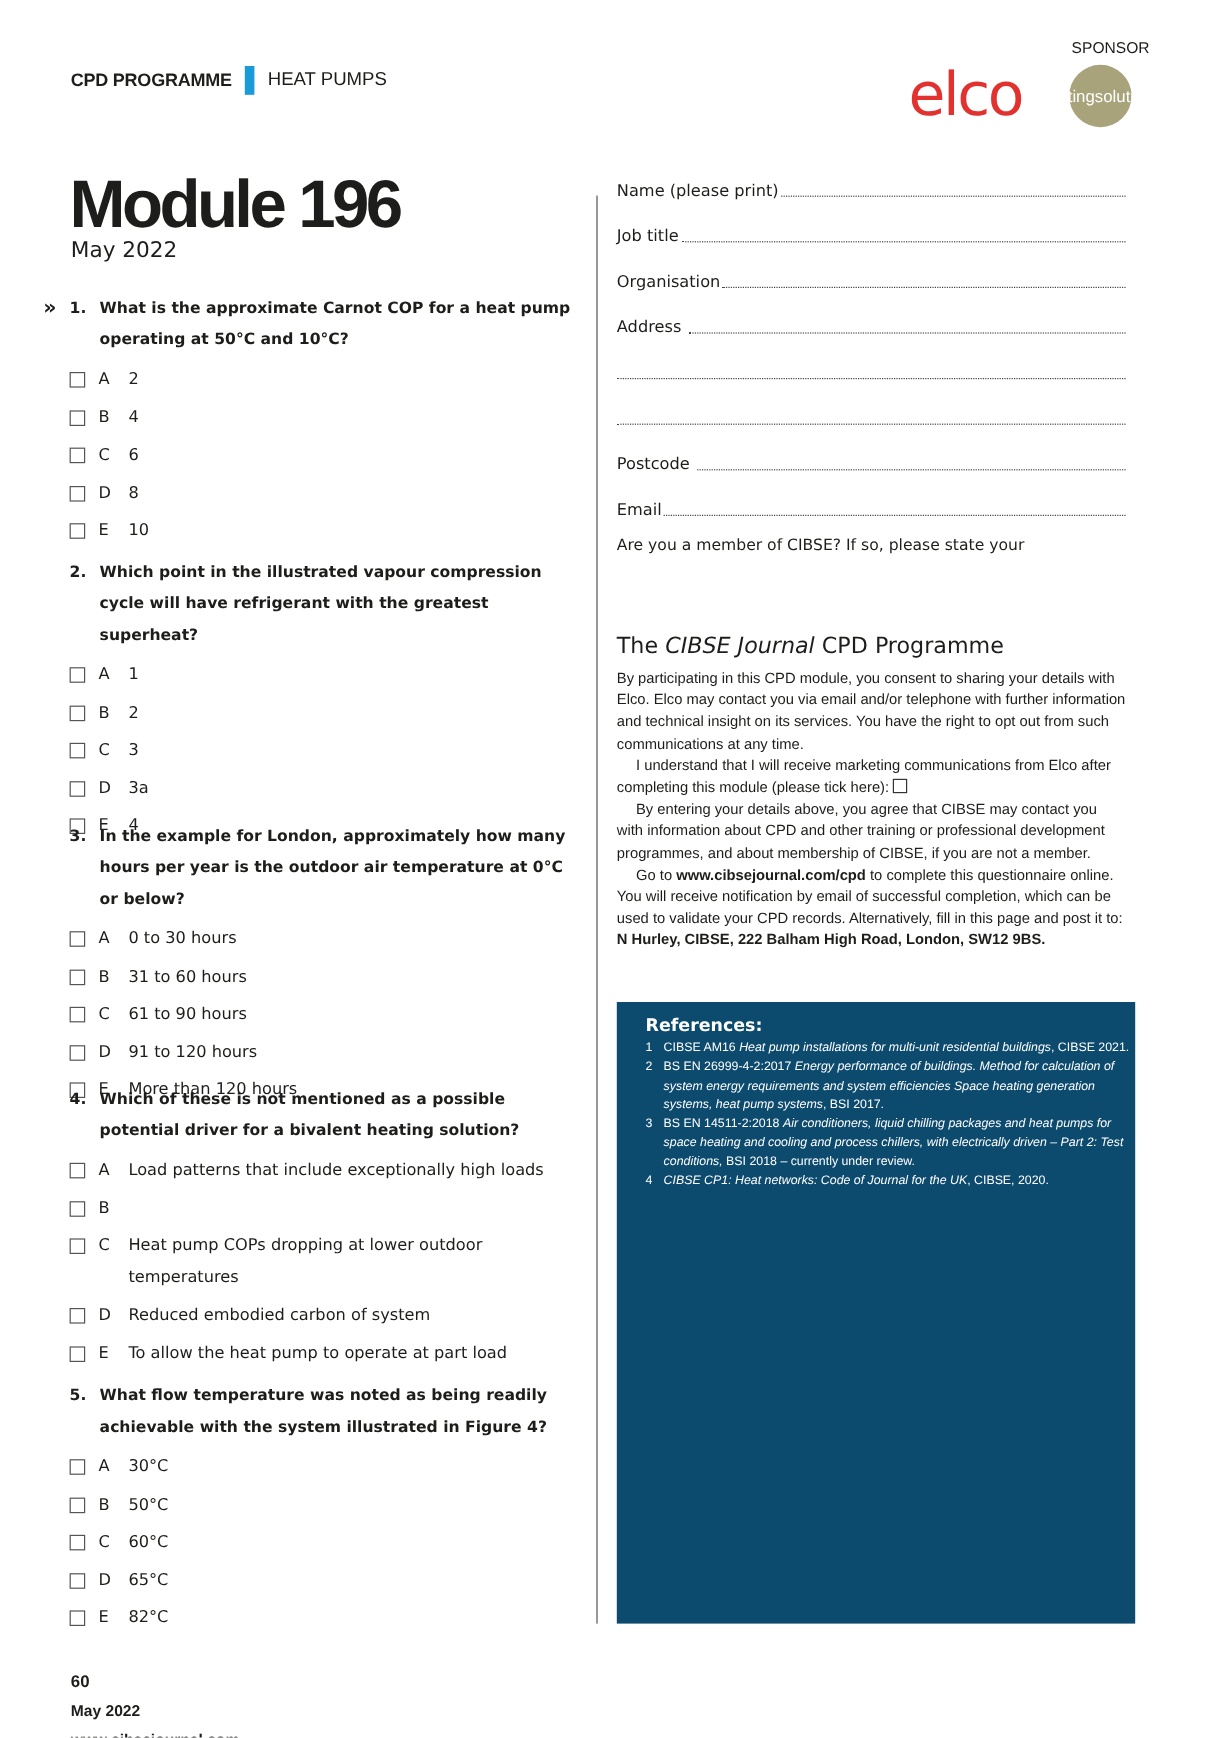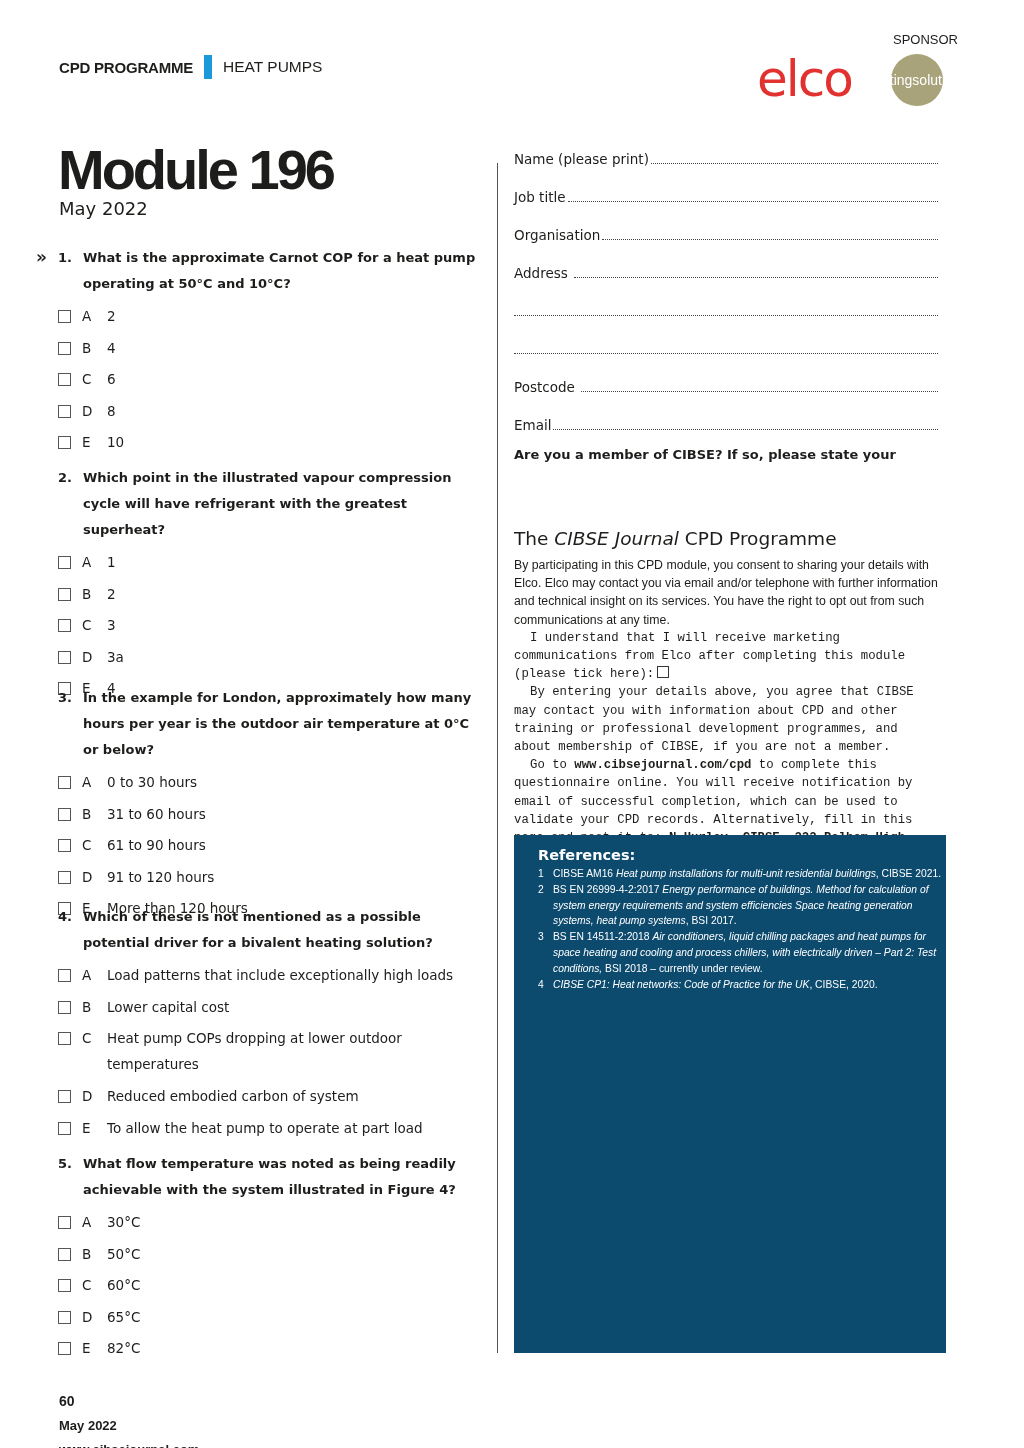--- a/index.html
+++ b/index.html
@@ -33,28 +33,28 @@
 
   
   .divider { position: absolute; left: 497px; top: 163px; width: 1.3px; height: 1190px; background: #555; }
 
   
   .form { position: absolute; left: 514px; top: 145px; width: 424px; }
   .f-row { display: flex; align-items: flex-end; height: 38px; font-size: 13.5px; color: #1d1d1b; }
   .f-label { white-space: nowrap; padding-right: 2px; line-height: 20px; }
   .f-dots { flex: 1; border-bottom: 1.5px dotted #444; margin-bottom: 5px; height: 1px; }
   .f-bold { font-weight: bold; font-size: 13px; }
-  .f-q { font-weight: bold; font-size: 13px; line-height: 20px; height: 30px; display: flex; align-items: flex-end; }
+  .f-q { font-weight: normal; font-size: 13px; line-height: 20px; height: 30px; display: flex; align-items: flex-end; }
 
   
   .prog { position: absolute; left: 514px; top: 526px; width: 424px; }
   .prog-title { font-family: "DejaVu Sans", sans-serif; font-size: 18.5px; color: #1d1d1b; line-height: 26px; margin-bottom: 4px; }
   .prog-title i { font-style: italic; }
   .prog p { font-family: "Liberation Sans", sans-serif; font-size: 12.3px; line-height: 18.2px; color: #1d1d1b; }
-  .prog p.ind { text-indent: 16px; font-family: Liberation Mono, monospace; }
+  .prog p.ind { text-indent: 16px; }
   .tick { display: inline-block; width: 12px; height: 12px; border: 1.2px solid #333; vertical-align: -1px; margin-left: 3px; }
 
   
   .refs { position: absolute; left: 514px; top: 835px; width: 432px; height: 518px; background: #0c4a6e; padding: 12px 24px; color: #fff; }
   .refs-title { font-family: "DejaVu Sans", sans-serif; font-weight: bold; font-size: 14.5px; margin-bottom: 3px; }
   .ref { display: flex; font-family: "Liberation Sans", sans-serif; font-size: 10.3px; line-height: 15.8px; width: 410px; }
   .ref-n { width: 15px; flex: 0 0 auto; }
   .ref-t { flex: 1; }
   .ref-t i { font-style: italic; }
 
@@ -189,21 +189,20 @@
   </div>
   <div style="height:6px"></div>
   <div class="opt">
       <span class="cb"></span>
       <span class="opt-letter">A</span>
       <span class="opt-text">Load patterns that include exceptionally high loads</span>
     </div>
   <div class="opt">
       <span class="cb"></span>
       <span class="opt-letter">B</span>
-      <span class="opt-text">Lower capital cost</span>
     </div>
   <div class="opt two">
       <span class="cb"></span>
       <span class="opt-letter">C</span>
       <span class="opt-text" style="max-width:300px">Heat pump COPs dropping at lower outdoor temperatures</span>
     </div>
   <div class="opt">
       <span class="cb"></span>
       <span class="opt-letter">D</span>
       <span class="opt-text">Reduced embodied carbon of system</span>
@@ -301,21 +300,21 @@
   <div class="ref">
       <span class="ref-n">2</span>
       <span class="ref-t"><span>BS EN 26999-4-2:2017 </span><i>Energy performance of buildings. Method for calculation of system energy requirements and system efficiencies Space heating generation systems, heat pump systems</i><span>, BSI 2017.</span></span>
     </div>
   <div class="ref">
       <span class="ref-n">3</span>
       <span class="ref-t"><span>BS EN 14511-2:2018 </span><i>Air conditioners, liquid chilling packages and heat pumps for space heating and cooling and process chillers, with electrically driven – Part 2: Test conditions,</i><span> BSI 2018 – currently under review.</span></span>
     </div>
   <div class="ref">
       <span class="ref-n">4</span>
-      <span class="ref-t"><span></span><i>CIBSE CP1: Heat networks: Code of Practice for the UK</i><span>, CIBSE, 2020.</span></span>
+      <span class="ref-t"><span></span><i>CIBSE CP1: Heat networks: Code of Journal for the UK</i><span>, CIBSE, 2020.</span></span>
     </div>
 </div>
 
 <div class="footer">
   <span class="pg">60</span>
   <span class="dt">May 2022</span>
   <span class="url">www.cibsejournal.com</span>
 </div>
 
 </body></html>

